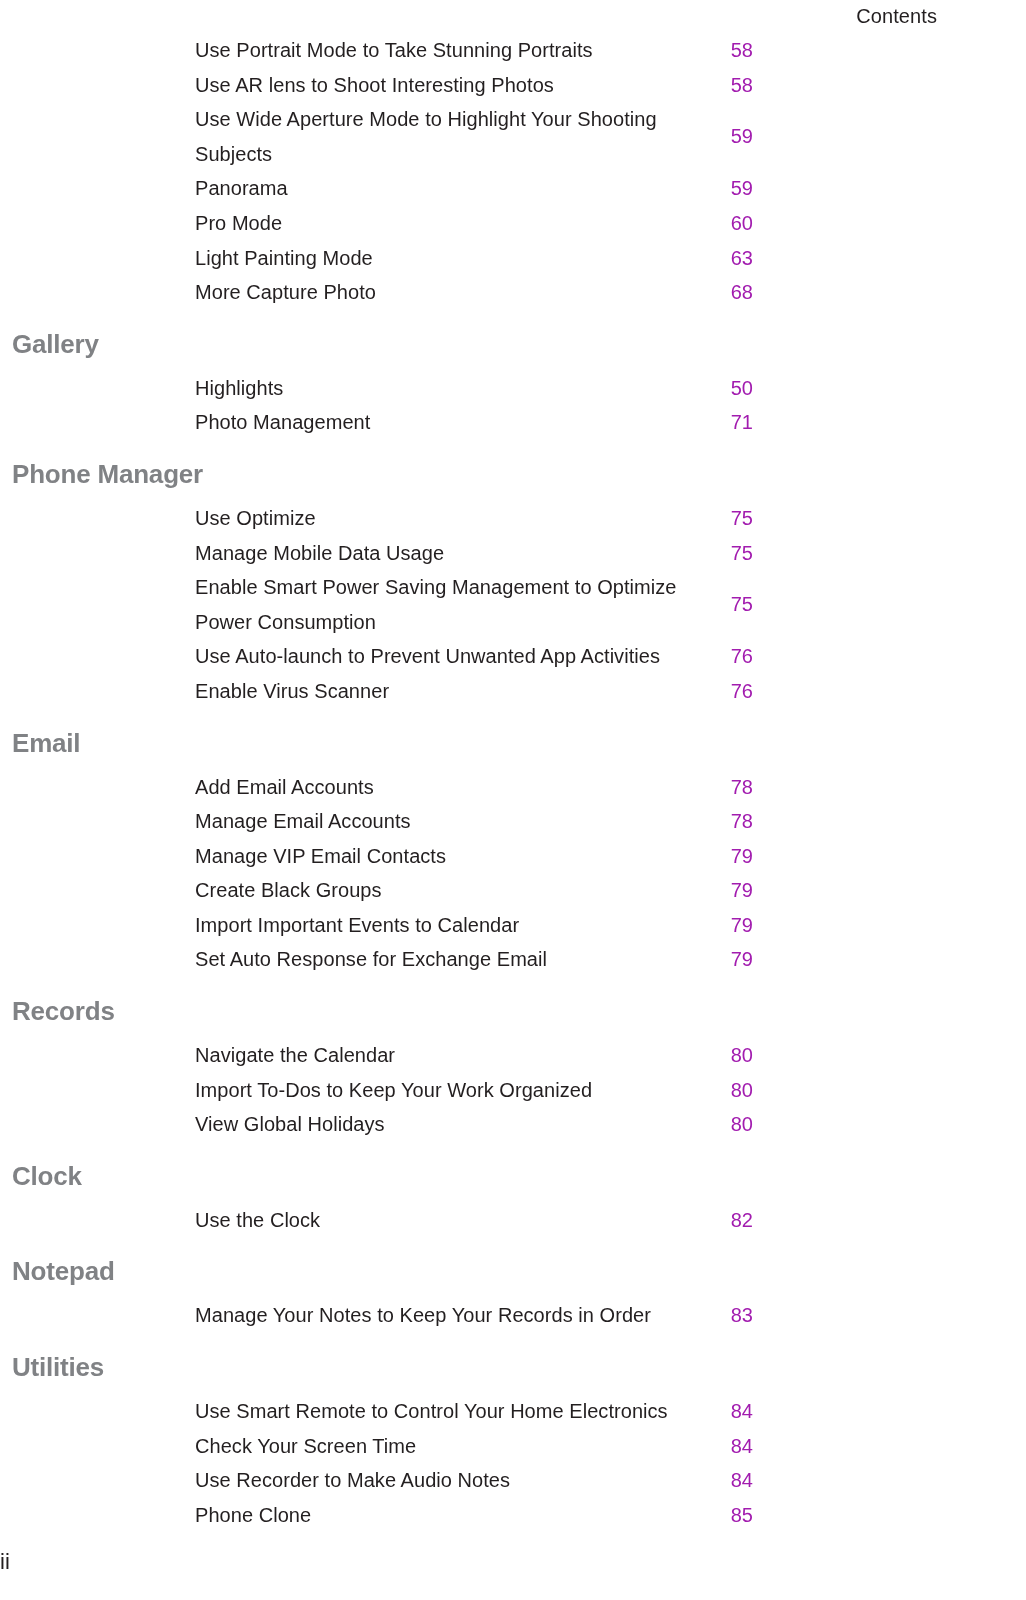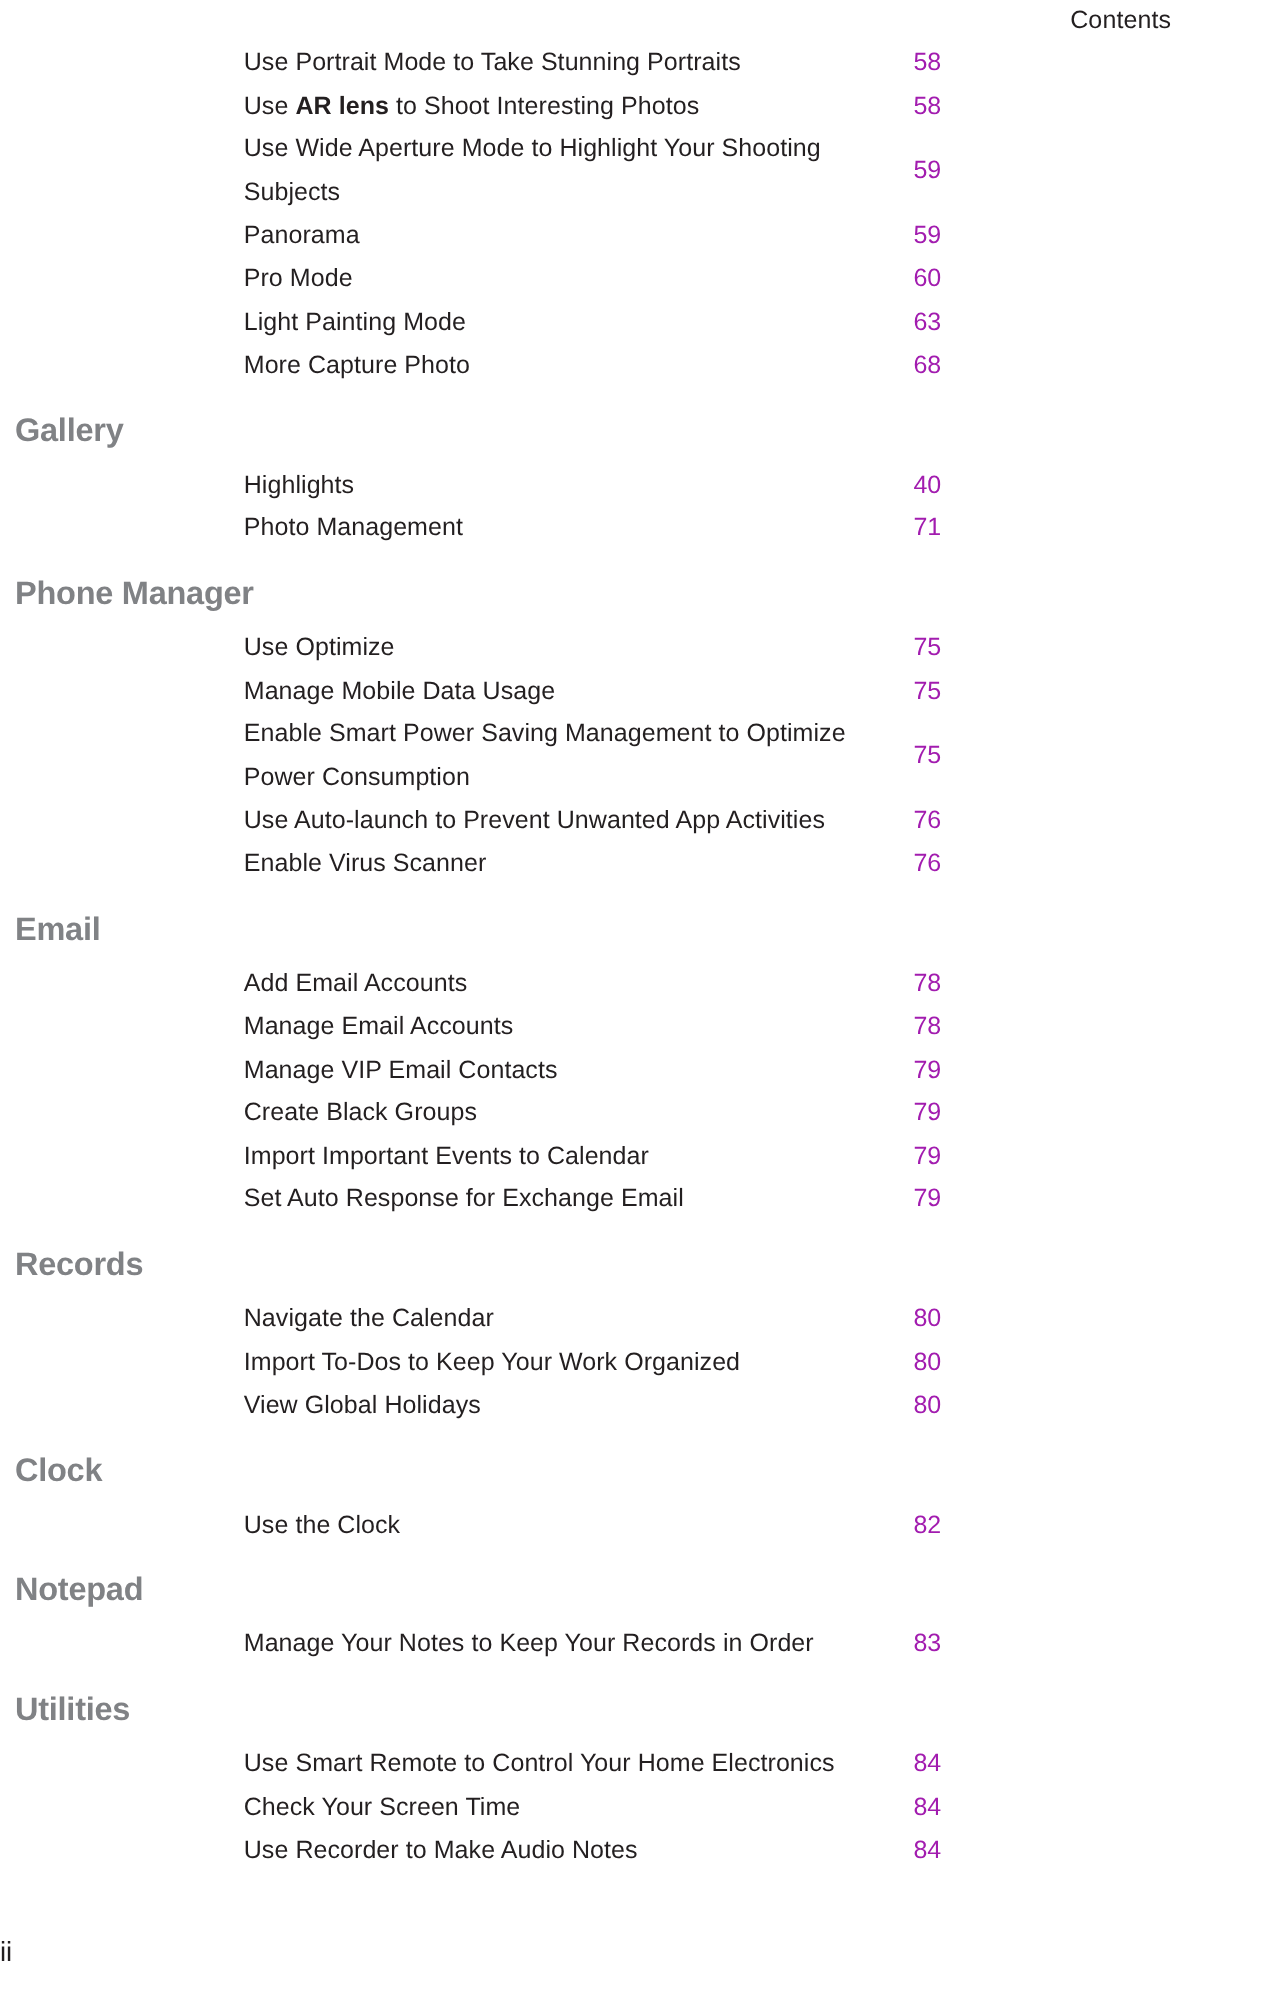--- a/index.html
+++ b/index.html
@@ -73,21 +73,21 @@
   .entry-title {
     flex: 1 1 auto;
     font-size: 20px;
     line-height: 34.6px;
     color: #231f20;
     letter-spacing: 0.05px;
     padding-right: 12px;
   }
 
   .entry-title b {
-    font-weight: bold;
+    font-weight: normal;
     text-align: center;
   }
 
   .entry-page {
     flex: 0 0 auto;
     width: 46px;
     text-align: right;
     font-size: 20px;
     line-height: 34.6px;
     color: #a21caf;
@@ -155,21 +155,21 @@
           <div class="entry-page">68</div>
         </div>
       </div>
       <div class="section">
         <div class="gap-before-heading"></div>
         <div class="section-heading">Gallery</div>
         <div class="gap-after-heading"></div>
         <div class="entries">
           <div class="entry">
             <div class="entry-title">Highlights</div>
-            <div class="entry-page">40</div>
+            <div class="entry-page">50</div>
           </div>
           <div class="entry">
             <div class="entry-title">Photo Management</div>
             <div class="entry-page">71</div>
           </div>
         </div>
       </div>
       <div class="section">
         <div class="gap-before-heading"></div>
         <div class="section-heading">Phone Manager</div>
@@ -279,19 +279,23 @@
             <div class="entry-page">84</div>
           </div>
           <div class="entry">
             <div class="entry-title">Check Your Screen Time</div>
             <div class="entry-page">84</div>
           </div>
           <div class="entry">
             <div class="entry-title">Use Recorder to Make Audio Notes</div>
             <div class="entry-page">84</div>
           </div>
+          <div class="entry">
+            <div class="entry-title">Phone Clone</div>
+            <div class="entry-page">85</div>
+          </div>
         </div>
       </div>
     </div>
 
   <div class="page-folio">ii</div>
 
 </div>
 
 </body></html>

